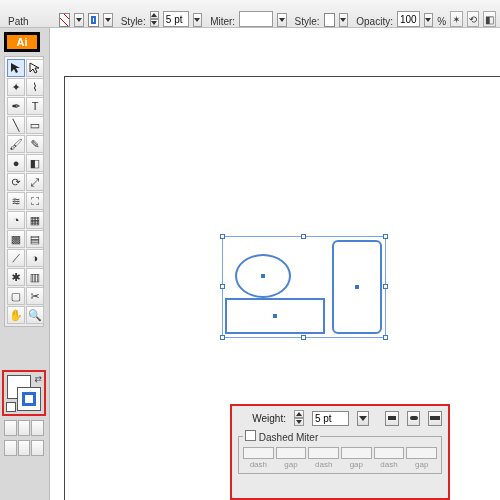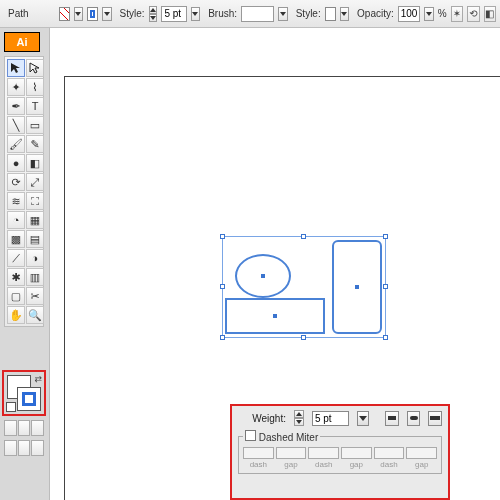--- a/index.html
+++ b/index.html
@@ -1,40 +1,40 @@
 <!DOCTYPE html>
 <html><head>
 <meta charset="utf-8">
 <style>
   * { box-sizing: border-box; margin: 0; padding: 0; font-family: Tahoma, Arial, sans-serif; font-size: 10px; }
   body { width: 500px; height: 500px; background: #fff; position: relative; overflow: hidden; }
 
   
-  .options-bar { position: absolute; top: 0; left: 0; right: 0; height: 28px; background: linear-gradient(#f6f6f6,#e5e5e5); border-bottom: 1px solid #bfbfbf; display: flex; align-items: center; padding: 0 4px; gap: 4px; }
+  .options-bar { position: absolute; top: 0; left: 0; right: 0; height: 28px; background: linear-gradient(#f6f6f6,#e5e5e5); border-bottom: 1px solid #bfbfbf; display: flex; align-items: flex-end; padding: 0 4px; gap: 4px; }
   .opt-label { color: #333; margin-left: 4px; }
   .swatch { width: 14px; height: 14px; border: 1px solid #888; background: #fff; display: inline-block; }
   .swatch.fill { background: #fff; position: relative; }
   .swatch.fill::after { content:""; position:absolute; left:0; top:0; right:0; bottom:0; background: repeating-linear-gradient(45deg,transparent 0 5px,#d00 5px 6px);}
   .swatch.stroke { background:#fff; }
   .swatch.stroke::after{content:"";position:absolute;left:2px;top:2px;right:2px;bottom:2px;border:2px solid #2b6bd6;}
   .mini-dd { width: 12px; height: 14px; border: 1px solid #999; background: linear-gradient(#fff,#e3e3e3); display:inline-flex;align-items:center;justify-content:center;}
   .mini-dd::after{content:"";border-left:3px solid transparent;border-right:3px solid transparent;border-top:4px solid #333;}
   .num-input { width: 32px; height: 16px; border: 1px solid #999; background: #fff; padding: 0 2px; display:inline-flex;align-items:center;}
   .spin { width: 12px; height: 16px; display: inline-flex; flex-direction: column; }
   .spin span { flex:1; border:1px solid #999; background:linear-gradient(#fff,#e3e3e3); display:flex;align-items:center;justify-content:center;}
   .spin span::after{content:"";border-left:3px solid transparent;border-right:3px solid transparent;}
   .spin span:first-child::after{border-bottom:4px solid #333;}
   .spin span:last-child::after{border-top:4px solid #333;}
   .field-box{width:44px;height:16px;border:1px solid #999;background:#fff;}
   .pct{color:#333;}
   .tiny-icon{width:16px;height:16px;border:1px solid #aaa;background:linear-gradient(#fdfdfd,#e8e8e8);display:inline-flex;align-items:center;justify-content:center;color:#444;}
 
   
   .left-strip{position:absolute;left:0;top:28px;bottom:0;width:50px;background:#d8d8d8;border-right:1px solid #bcbcbc;}
-  .ai-badge{position:absolute;left:4px;top:32px;width:36px;height:20px;background:#ff8a00;color:#fff;display:flex;align-items:center;justify-content:center;font-size:11px;font-weight:bold;border:1px solid #000000;}
+  .ai-badge{position:absolute;left:4px;top:32px;width:36px;height:20px;background:#ff8a00;color:#fff;display:flex;align-items:center;justify-content:center;font-size:11px;font-weight:bold;border:3px solid #000000;}
   .toolbox{position:absolute;left:4px;top:56px;width:40px;background:linear-gradient(#f8f8f8,#e9e9e9);border:1px solid #bcbcbc;padding:2px;display:grid;grid-template-columns:1fr 1fr;gap:1px;}
   .tool{width:18px;height:18px;background:linear-gradient(#fdfdfd,#e7e7e7);border:1px solid #c4c4c4;display:flex;align-items:center;justify-content:center;font-size:11px;color:#333;position:relative;}
   .tool.sel{background:#dceaff;border-color:#6b8fd6;}
   .tool svg{width:12px;height:12px;}
 
   .fillstroke{position:absolute;left:2px;top:370px;width:44px;height:46px;border:2px solid #d22;}
   .fs-inner{position:relative;width:100%;height:100%;}
   .fs-fill{position:absolute;left:3px;top:3px;width:24px;height:24px;background:#fff;border:1px solid #555;}
   .fs-stroke{position:absolute;right:3px;bottom:3px;width:24px;height:24px;background:#fff;border:1px solid #555;}
   .fs-stroke::after{content:"";position:absolute;left:4px;top:4px;right:4px;bottom:4px;border:3px solid #2b6bd6;}
@@ -87,21 +87,21 @@
   <span class="mini-dd"></span>
   <span style="position:relative" class="swatch stroke"></span>
   <span class="mini-dd"></span>
   <span class="opt-label">Style:</span>
   <span class="spin">
       <span></span>
       <span></span>
     </span>
   <span class="num-input">5 pt</span>
   <span class="mini-dd"></span>
-  <span class="opt-label">Brush:</span>
+  <span class="opt-label">Miter:</span>
   <span class="field-box"></span>
   <span class="mini-dd"></span>
   <span class="opt-label">Style:</span>
   <span class="swatch"></span>
   <span class="mini-dd"></span>
   <span class="opt-label">Opacity:</span>
   <span class="num-input" style="width:28px">100</span>
   <span class="mini-dd"></span>
   <span class="pct">%</span>
   <span class="tiny-icon">✶</span>

